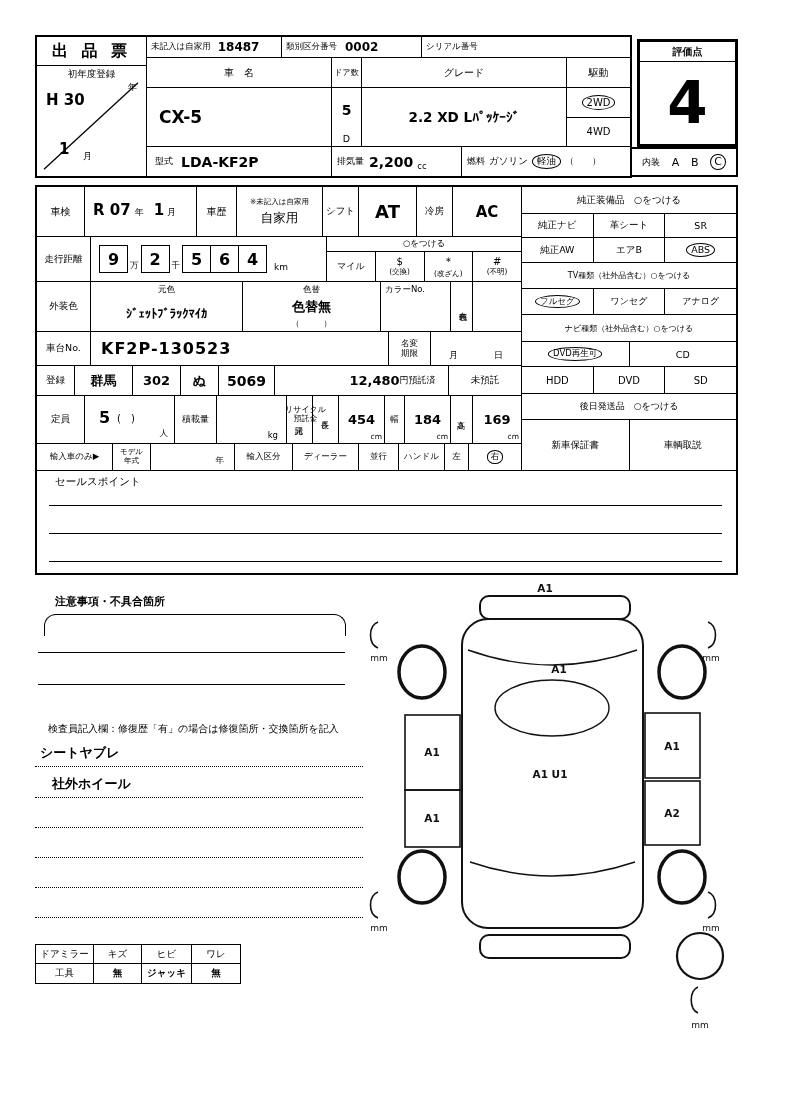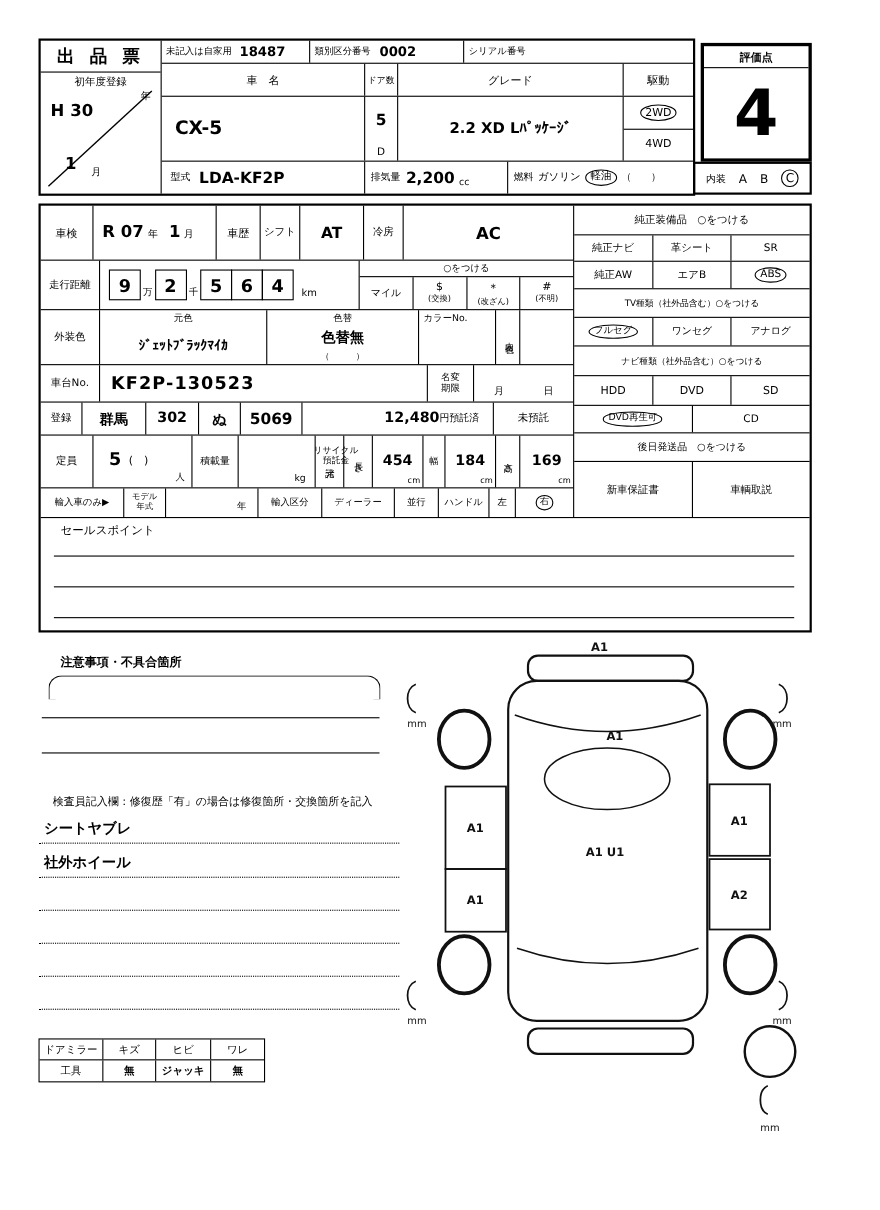--- a/index.html
+++ b/index.html
@@ -151,23 +151,27 @@
 
         <div class="mr bb" style="height:50px;">
           <div class="ctr br" style="width:48px; font-size:10px;">車検</div>
           <div class="flx br" style="width:112px; align-items:baseline; padding:14px 0 0 8px;">
             <span class="hw" style="font-size:15px;">R 07</span>
             <span style="font-size:9px; margin-left:4px;">年</span>
             <span class="hw" style="font-size:15px; margin-left:10px;">1</span>
             <span style="font-size:9px; margin-left:3px;">月</span>
           </div>
           <div class="ctr br" style="width:40px; font-size:10px;">車歴</div>
+          <div class="col br" style="width:86px; align-items:center; justify-content:center;">
+            <span style="font-size:7.5px;">※未記入は自家用</span>
+            <span style="font-size:12.5px; margin-top:3px;">自家用</span>
+          </div>
           <div class="ctr br" style="width:36px; font-size:9.5px;">シフト</div>
           <div class="ctr br" style="width:58px;">
-            <span class="hw" style="font-size:14px;">AT</span>
+            <span class="hw" style="font-size:18px;">AT</span>
           </div>
           <div class="ctr br" style="width:36px; font-size:9.5px;">冷房</div>
           <div class="ctr" style="flex:1;">
             <span class="hw" style="font-size:15px;">AC</span>
           </div>
         </div>
 
         <div class="mr bb" style="height:45px;">
           <div class="ctr br" style="width:54px; font-size:9.5px;">走行距離</div>
           <div class="flx br" style="width:236px; align-items:center; padding-left:8px;">
@@ -321,31 +325,31 @@
         </div>
         <div class="ctr bb" style="height:26px; font-size:8px;">TV種類（社外品含む）○をつける</div>
         <div class="mr bb" style="height:26px; font-size:9px;">
           <div class="e3">
               <span class="circ" style="font-size:8.5px;">フルセグ</span>
             </div>
           <div class="e3">ワンセグ</div>
           <div class="e3 nbr">アナログ</div>
         </div>
         <div class="ctr bb" style="height:27px; font-size:8px;">ナビ種類（社外品含む）○をつける</div>
-        <div class="mr bb" style="height:27px; font-size:10px;">
-          <div class="e3">HDD</div>
-          <div class="e3">DVD</div>
-          <div class="e3 nbr">SD</div>
-        </div>
         <div class="mr bb" style="height:25px; font-size:9.5px;">
           <div class="e3">
               <span class="circ" style="font-size:8.5px;">DVD再生可</span>
             </div>
           <div class="e3 nbr">CD</div>
         </div>
+        <div class="mr bb" style="height:27px; font-size:10px;">
+          <div class="e3">HDD</div>
+          <div class="e3">DVD</div>
+          <div class="e3 nbr">SD</div>
+        </div>
         <div class="ctr bb" style="height:26px; font-size:9px;">後日発送品　○をつける</div>
         <div class="mr" style="flex:1; font-size:9.5px;">
           <div class="e3">新車保証書</div>
           <div class="e3 nbr">車輌取説</div>
         </div>
       </div>
     </div>
 
     <div class="mbSales">
       <span class="a" style="left:18px; top:4px; font-size:10.5px;">セールスポイント</span>
@@ -356,21 +360,21 @@
   </div>
 
   <span class="a" style="left:55px; top:594px; font-size:11px; font-weight:600;">注意事項・不具合箇所</span>
   <div class="a bracket"></div>
   <div class="hline" style="top:652px;"></div>
   <div class="hline" style="top:684px;"></div>
 
   <span class="a" style="left:48px; top:722px; font-size:10px;">検査員記入欄：修復歴「有」の場合は修復箇所・交換箇所を記入</span>
   <span class="a hw" style="left:40px; top:744px; font-size:13px;">シートヤブレ</span>
   <div class="dot" style="top:766px;"></div>
-  <span class="a hw" style="left:40px; top:775px; font-size:13px;">社外ホイール</span>
+  <span class="a hw" style="left:52px; top:775px; font-size:13px;">社外ホイール</span>
   <div class="dot" style="top:797px;"></div>
   <div class="dot" style="top:827px;"></div>
   <div class="dot" style="top:857px;"></div>
   <div class="dot" style="top:887px;"></div>
   <div class="dot" style="top:917px;"></div>
 
   <div class="a mtable">
     <div class="mrow bb">
       <div class="mcell" style="width:58px;">ドアミラー</div>
       <div class="mcell" style="width:48px;">キズ</div>

